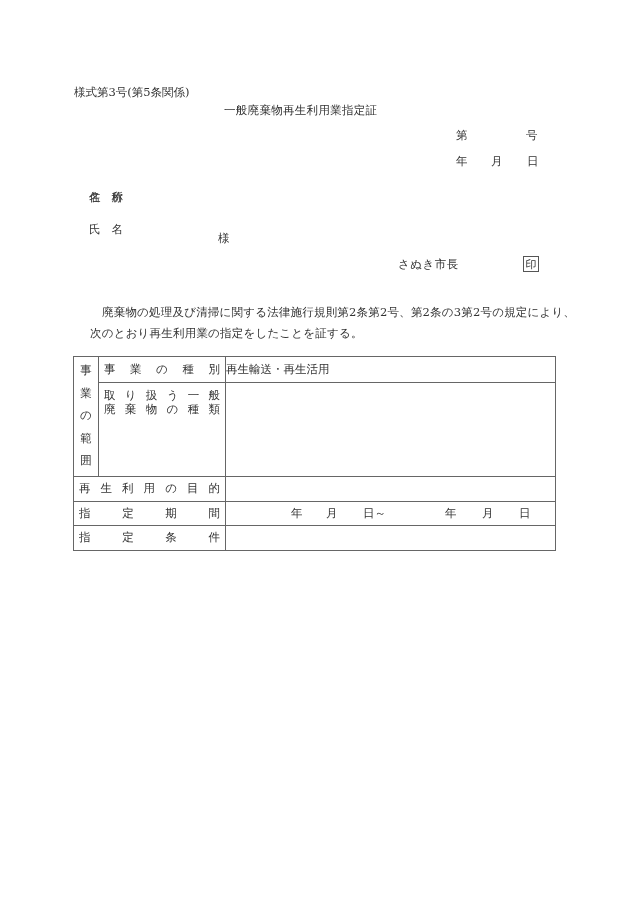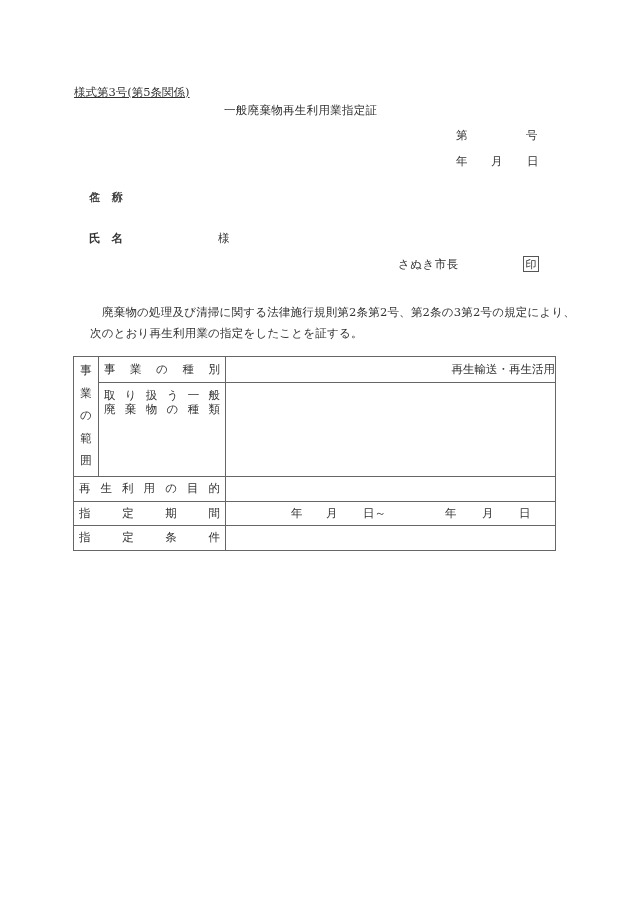--- a/index.html
+++ b/index.html
@@ -11,32 +11,32 @@
       width: 630px;
       height: 915px;
       position: relative;
       overflow: hidden;
       font-family: "DejaVu Serif", "Liberation Serif", serif;
       color: #333333;
       font-size: 11.5px;
     }
     .abs { position: absolute; white-space: nowrap; line-height: 1; }
 
-    .form-label { left: 74px; top: 87px; text-decoration: underline; }
+    .form-label { left: 74px; top: 87px; }
     .doc-title { left: 224px; top: 105px; letter-spacing: 0.3px; }
 
     .num-dai { left: 456px; top: 130px; }
     .num-go { left: 526px; top: 130px; }
     .date-y { left: 456px; top: 156px; }
     .date-m { left: 491px; top: 156px; }
     .date-d { left: 527px; top: 156px; }
 
     .lbl-addr { left: 89px; top: 192px; }
     .lbl-name { left: 89px; top: 192px; }
-    .lbl-person { left: 89px; top: 233px; font-weight: bold; }
+    .lbl-person { left: 89px; top: 224px; }
     .lbl-sama { left: 218px; top: 233px; }
     .spread { letter-spacing: 11px; }
 
     .mayor { left: 398px; top: 259px; letter-spacing: 0.5px; }
     .seal {
       left: 523px; top: 256px;
       width: 14px; height: 14px;
       border: 1px solid #555;
       font-size: 11px;
       display: flex; align-items: center; justify-content: center;
@@ -83,21 +83,21 @@
       display: flex; justify-content: space-between;
       padding: 0 5px 0 5px;
     }
     .lbl-multi {
       padding: 6px 5px 0 5px;
       display: flex; flex-direction: column; gap: 1px;
     }
     .lbl-multi .row {
       display: flex; justify-content: space-between; line-height: 13px;
     }
-    .c-value { text-align: right; margin-top: 9px; }
+    .c-value { text-align: left; margin-top: 9px; }
     .period {
       display: flex; justify-content: flex-start;
       padding-left: 65px;
     }
     .period span { display: inline-block; }
   </style>
 </head>
 <body>
 
 <div>

